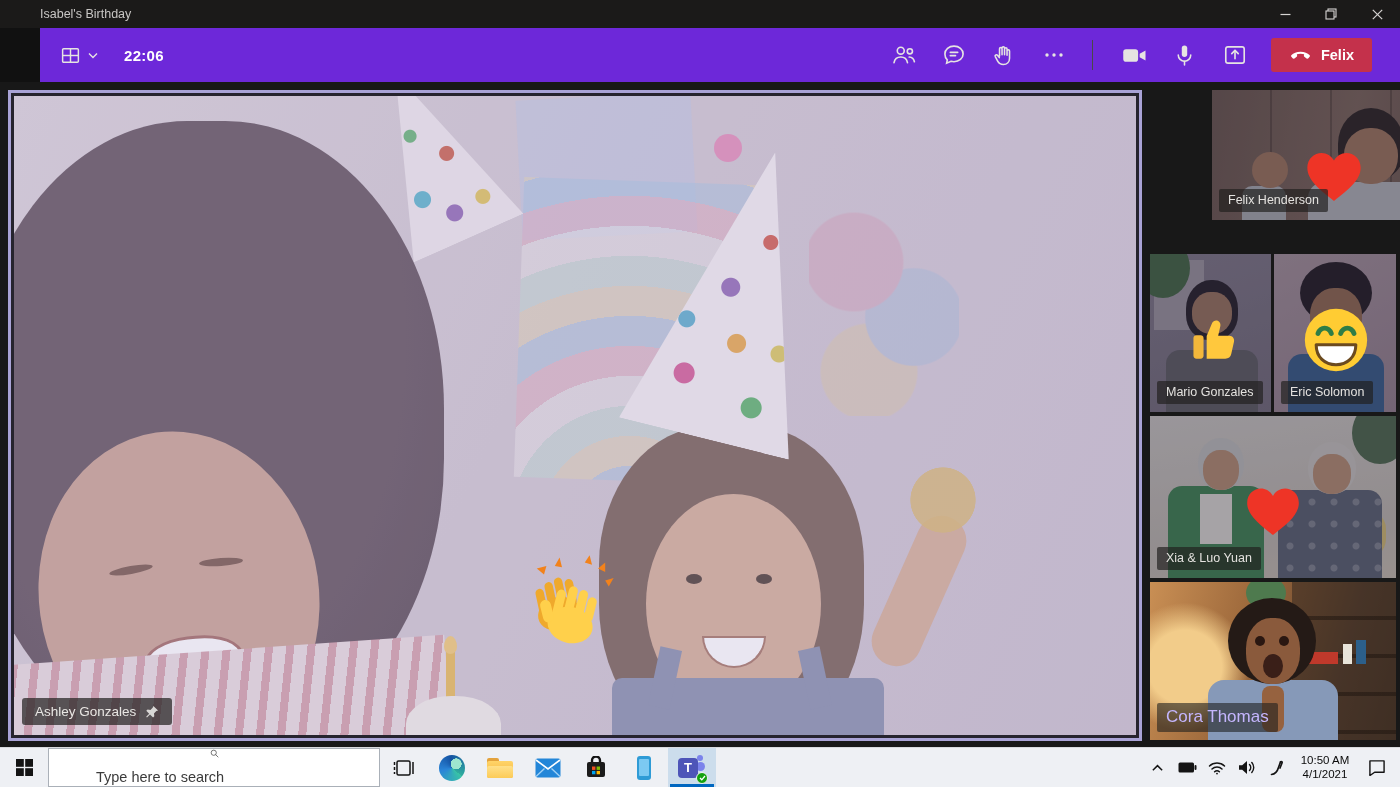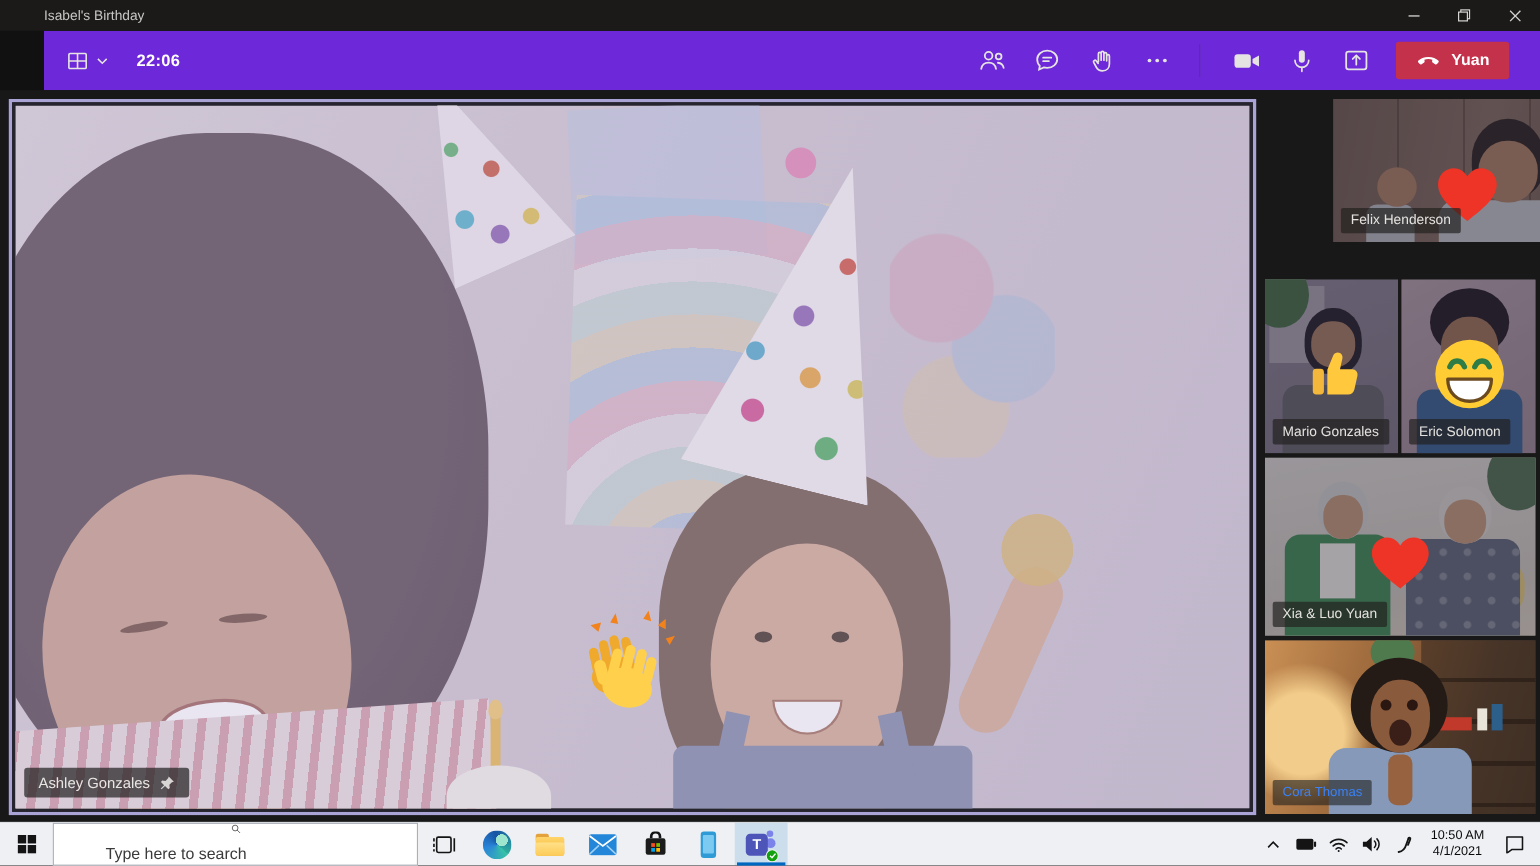--- a/index.html
+++ b/index.html
@@ -148,21 +148,21 @@
   .co-book2 { right:30px; top:58px; width:10px; height:24px; background:#2c5f8a; }
   .co-book3 { right:44px; top:62px; width:9px; height:20px; background:#e8e4da; }
   .co-plant { left:96px; top:-6px; width:40px; height:34px; background:#4e7a4e; border-radius:50%; }
   .co-hair { left:78px; top:16px; width:88px; height:86px; background:#241a16; border-radius:50%; }
   .co-face { left:96px; top:36px; width:54px; height:66px; background:#8a5a3c; border-radius:46%; }
   .co-mouth { left:113px; top:72px; width:20px; height:24px; background:#3a1f18; border-radius:50%; }
   .co-eye-l { left:105px; top:54px; width:10px; height:10px; background:#2a1711; border-radius:50%; }
   .co-eye-r { left:129px; top:54px; width:10px; height:10px; background:#2a1711; border-radius:50%; }
   .co-body { left:58px; top:98px; width:130px; height:60px; background:#8699b8; border-radius:16px 16px 0 0; }
   .co-hands { left:112px; top:104px; width:22px; height:46px; background:#96623f; border-radius:8px; }
-  .t-cora .label { background:rgba(32,31,30,.6); color:#3b82f6; font-size:12px; }
+  .t-cora .label { background:rgba(32,31,30,.6); color:#c4b5fd; font-size:17px; }
 
   
   .taskbar { height:40px; flex:0 0 40px; background:#eef0f4; border-top:1px solid #d8dade;
     display:flex; align-items:stretch; }
   .tb-start { width:48px; display:flex; align-items:center; justify-content:center; }
   .tb-search { width:332px; background:#ffffff; border:1px solid #aab0b8; display:flex; align-items:center; padding:0 10px; gap:10px;flex-direction:column; }
   .tb-search input { border:none; outline:none; font-size:14.5px; color:#333; width:240px; background:transparent;
     font-family:"Liberation Sans",sans-serif; }
   .tb-search input::placeholder { color:#3b3b3b; opacity:1; }
   .tb-app { width:48px; display:flex; align-items:center; justify-content:center; position:relative; }
@@ -280,21 +280,21 @@
         <svg width="26" height="26" viewBox="0 0 24 24" fill="none" stroke="#e6e4e2" stroke-width="1.5" stroke-linecap="round" stroke-linejoin="round">
           <rect x="3.5" y="4.5" width="17" height="15" rx="2"></rect>
           <line x1="12" y1="15.5" x2="12" y2="8"></line>
           <polyline points="9,10.7 12,7.7 15,10.7"></polyline>
         </svg>
       </div>
       <button class="leave-btn" style="background:#c4314b;">
         <svg width="23" height="15" viewBox="0 0 24 16" fill="#fff">
           <path d="M12 4c-4.3 0-7.6 1.5-9.6 3.4-.6.55-.6 1.4-.1 2l1.3 1.5c.5.55 1.3.6 1.9.2l2.4-1.7c.4-.3.6-.8.5-1.3l-.3-1.4c1.2-.4 2.4-.6 3.9-.6s2.7.2 3.9.6l-.3 1.4c-.1.5.1 1 .5 1.3l2.4 1.7c.6.4 1.4.35 1.9-.2l1.3-1.5c.5-.6.5-1.45-.1-2C19.6 5.5 16.3 4 12 4z"></path>
         </svg>
-        <span>Yuan</span>
+        <span>Felix</span>
       </button>
     </div>
   </div>
 
   <main class="stage">
 
     <section class="main-video">
       <div class="inner">
         <div class="scene">
           <div class="sc-paper-blue"></div>

